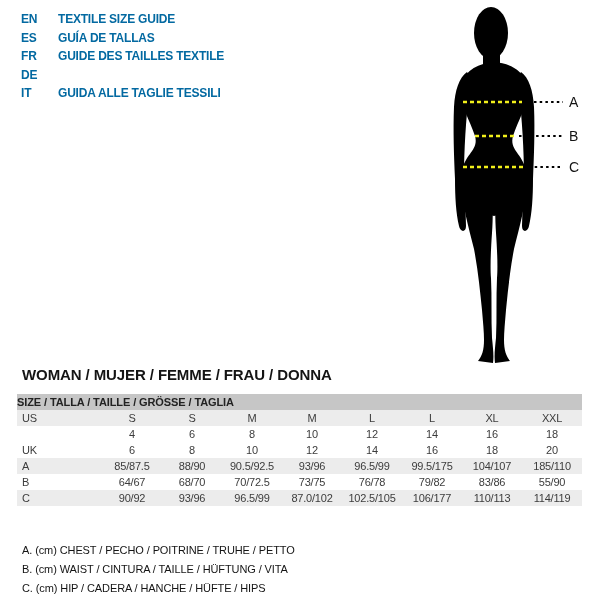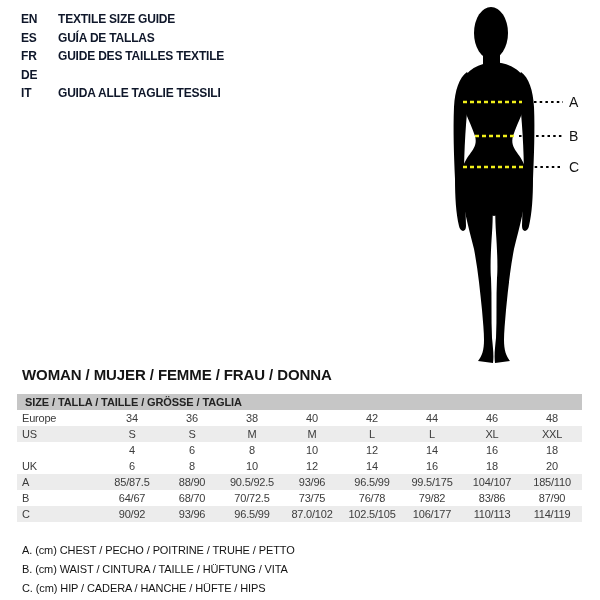--- a/index.html
+++ b/index.html
@@ -1,36 +1,36 @@
 <!DOCTYPE html>
 <html><head>
 <meta charset="utf-8">
 <style>
   html,body{margin:0;padding:0;}
   body{width:600px;height:600px;background:#ffffff;font-family:"Liberation Sans",sans-serif;}
   .canvas{position:relative;width:600px;height:600px;background:#ffffff;overflow:hidden;}
 
   
   .lang-block{position:absolute;left:21px;top:10px;}
-  .lang-row{display:flex;line-height:18.6px;font-size:12px;font-weight:bold;color:#0f172a;letter-spacing:-0.2px;white-space:nowrap;align-items:center;}
+  .lang-row{display:flex;line-height:18.6px;font-size:12px;font-weight:bold;color:#0369a1;letter-spacing:-0.2px;white-space:nowrap;align-items:center;}
   .lang-code{width:37px;flex:0 0 37px;}
 
   
   .figure-svg{position:absolute;left:430px;top:0;}
   .figure-svg text{font-family:"Liberation Sans",sans-serif;font-size:14px;fill:#141414;}
 
   
   .section-title{position:absolute;left:22px;top:366px;font-size:15px;font-weight:bold;color:#141414;letter-spacing:-0.1px;white-space:nowrap;}
 
   
   .size-table{position:absolute;left:17px;top:394px;width:565px;border-collapse:collapse;table-layout:fixed;font-size:11px;color:#3c3c3c;}
   .size-table td{height:16px;padding:0;text-align:center;font-weight:normal;letter-spacing:-0.2px;white-space:nowrap;overflow:hidden;}
   .size-table td.row-label{text-align:left;padding-left:5px;}
   .size-table tr.shaded{background:#ececec;}
-  .size-table tr.head td{background:#c6c6c6;text-align:left;padding-left:8px;font-weight:bold;color:#222222;letter-spacing:-0.1px;}
+  .size-table tr.head td{background:#c6c6c6;text-align:left;padding-left:0;font-weight:bold;color:#222222;letter-spacing:-0.1px;}
 
   
   .legend-block{position:absolute;left:22px;top:541px;}
   .legend-line{font-size:11px;font-weight:normal;color:#141414;line-height:18.8px;letter-spacing:-0.1px;white-space:nowrap;}
 </style>
 </head>
 <body>
 
 <div class="canvas">
 
@@ -98,31 +98,20 @@
         <col style="width:60px">
       <col style="width:60px">
         <col style="width:60px">
         <col style="width:60px">
         <col style="width:60px">
     </colgroup>
     <tbody>
       <tr class="head">
         <td colspan="9">SIZE / TALLA / TAILLE / GRÖSSE / TAGLIA</td>
       </tr>
-    <tr>
-          <td class="row-label">Europe</td>
-          <td>34</td>
-          <td>36</td>
-          <td>38</td>
-          <td>40</td>
-          <td>42</td>
-          <td>44</td>
-          <td>46</td>
-          <td>48</td>
-        </tr>
         <tr class="shaded">
           <td class="row-label">US</td>
           <td>S</td>
           <td>S</td>
           <td>M</td>
           <td>M</td>
           <td>L</td>
           <td>L</td>
           <td>XL</td>
           <td>XXL</td>
@@ -162,21 +151,21 @@
         </tr>
         <tr>
           <td class="row-label">B</td>
           <td>64/67</td>
           <td>68/70</td>
           <td>70/72.5</td>
           <td>73/75</td>
           <td>76/78</td>
           <td>79/82</td>
           <td>83/86</td>
-          <td>87/90</td>
+          <td>55/90</td>
         </tr>
         <tr class="shaded">
           <td class="row-label">C</td>
           <td>90/92</td>
           <td>93/96</td>
           <td>96.5/99</td>
           <td>87.0/102</td>
           <td>102.5/105</td>
           <td>106/177</td>
           <td>110/113</td>

